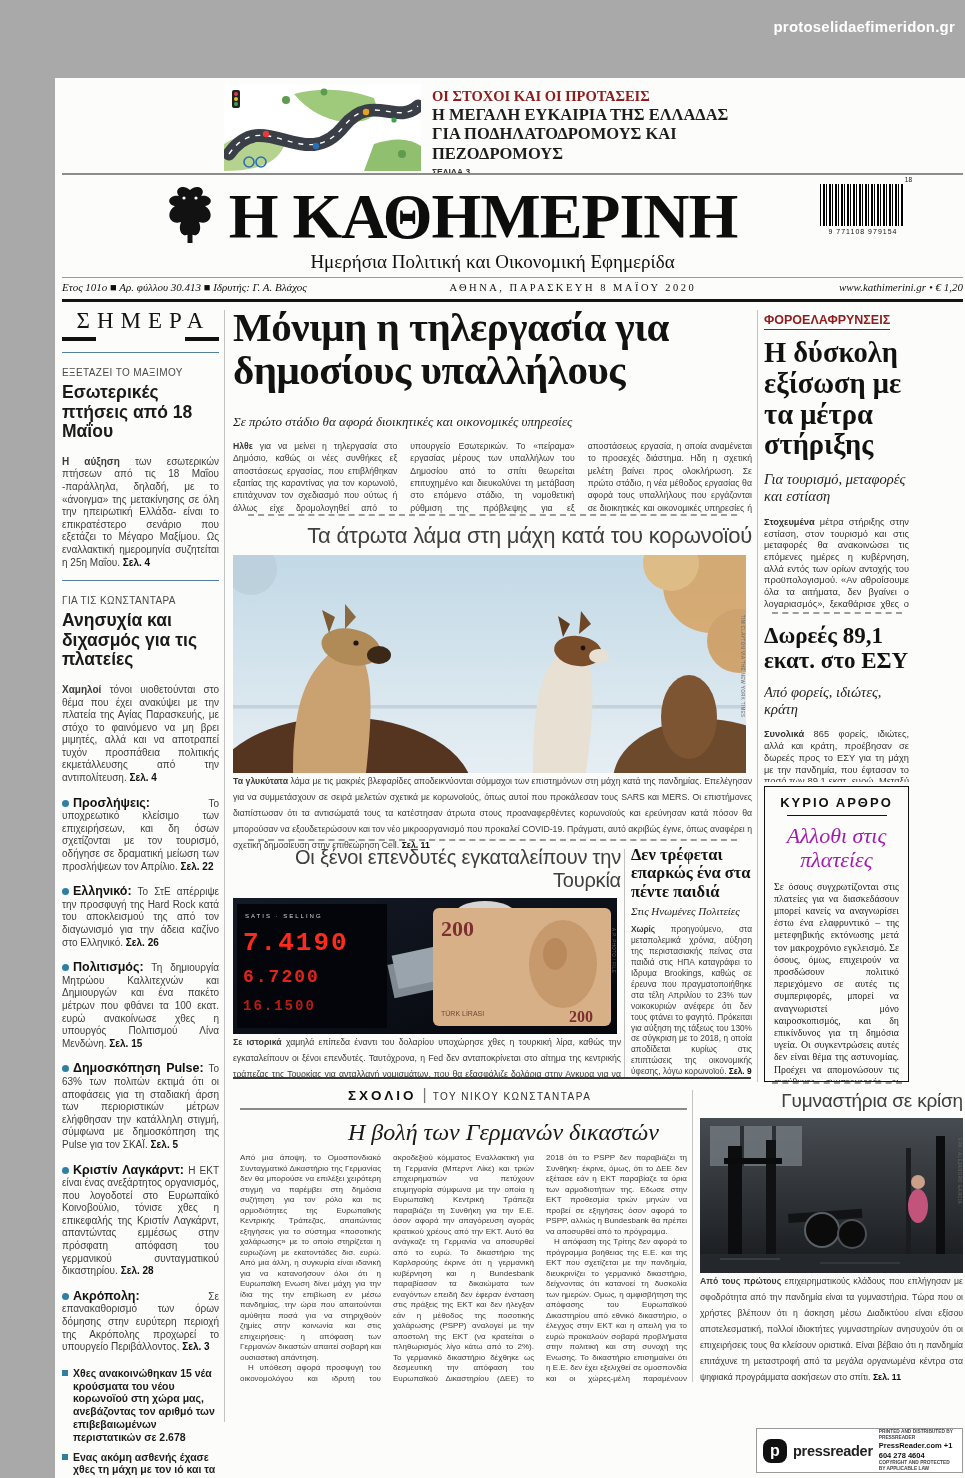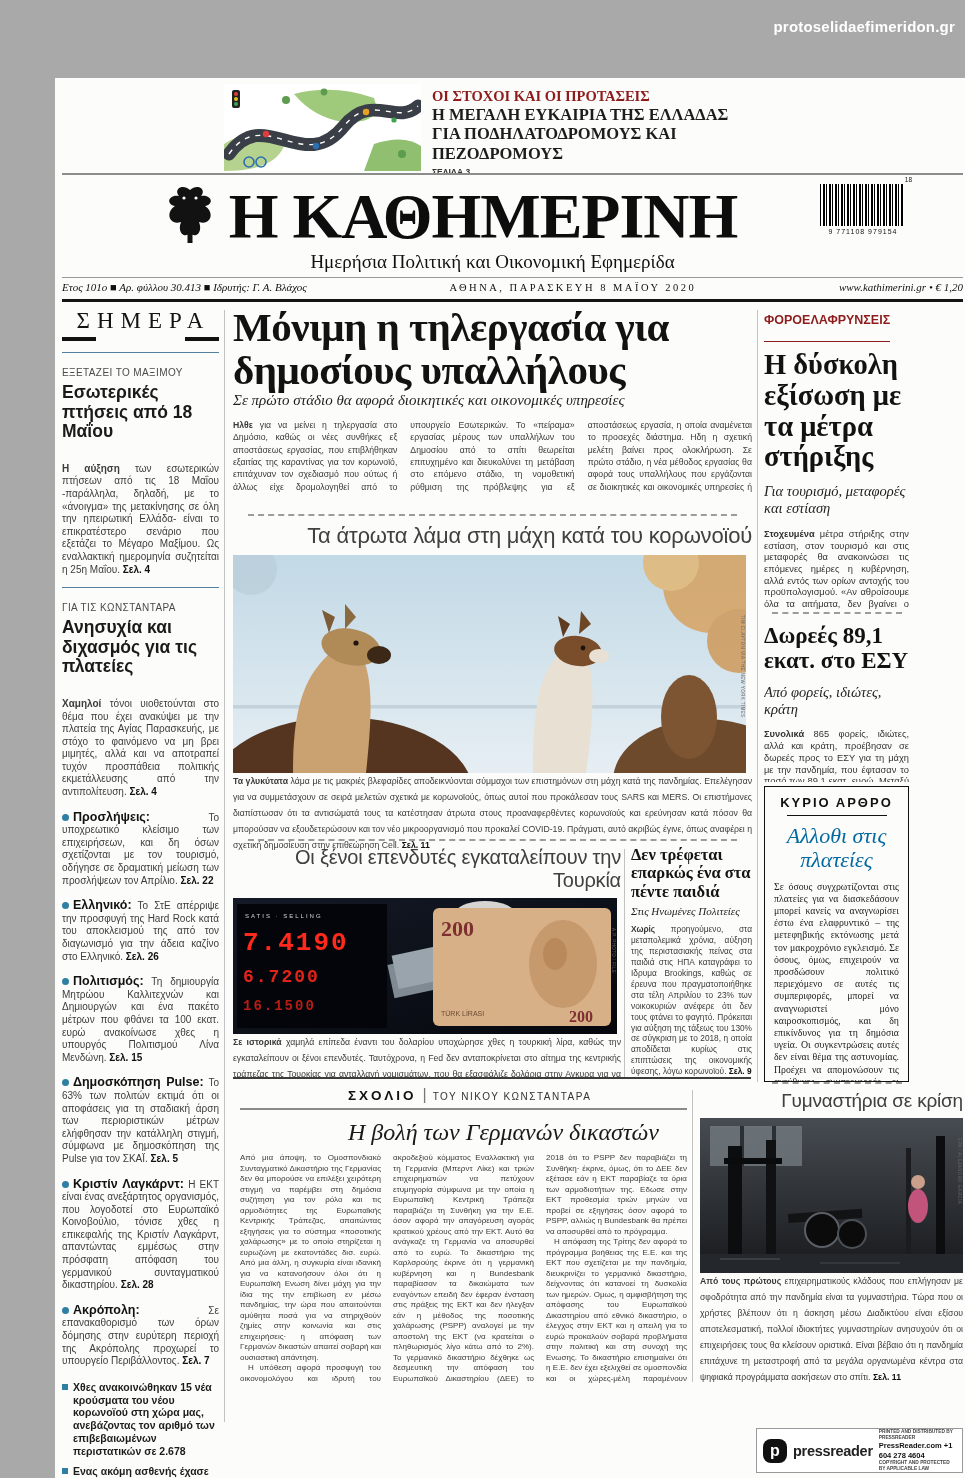--- a/index.html
+++ b/index.html
@@ -36,33 +36,33 @@
   #rule-double{left:62px;top:299px;width:901px;height:3px;background:#141414}
   
   .vrule{width:1px;background:#c2c2c2}
   
   #sidebar{left:62px;top:308px;width:157px}
   .sid-title{font-size:23px;letter-spacing:7px;text-align:center;color:#141414;padding-left:6px}
   .sid-bars{display:flex;justify-content:space-between;margin-top:3px}
   .sid-bars .bar{width:34px;height:4px;background:#111}
   .sid-kicker{border-top:1.5px solid #54809d;margin-top:11px;padding-top:14px;font-size:10px;letter-spacing:.4px;color:#4a4a4a}
   .sid-headline{font-size:17.5px;line-height:1.12;color:#1a1a1a;margin-top:5px;font-weight:bold}
-  .sid-body{font-size:10px;line-height:12.6px;color:#3c3c3c;margin-top:21px}
+  .sid-body{font-size:10px;line-height:12.6px;color:#3c3c3c;margin-top:14px}
   .sid-bullet{margin-top:12px;font-size:10px;line-height:12.6px;color:#3c3c3c}
   .dot{display:inline-block;width:7px;height:7px;border-radius:50%;background:#2f7fa3;margin-right:4px}
   .blabel{font-size:12.5px;color:#111}
   .sid-briefs{margin-top:13px}
   .brief{display:flex;gap:5px;margin-top:7px}
   .sq{flex:0 0 auto;width:6px;height:6px;background:#2f7fa3;margin-top:3px}
   .brief p{font-size:10.5px;line-height:12.8px;font-weight:bold;color:#1c1c1c}
   .brief-pg{display:block;text-align:right;font-weight:bold}
   
   #lead-story{left:233px;top:306px;width:519px;height:208px;overflow:hidden}
   #lead-story h1{font-family:"Liberation Serif",serif;font-size:41px;line-height:1.05;letter-spacing:-.5px;color:#121212;font-weight:bold}
-  .deck{font-family:"Liberation Serif",serif;font-style:italic;font-size:15px;color:#1e1e1e;margin-top:0}
+  .deck{font-family:"Liberation Serif",serif;font-style:italic;font-size:13px;color:#1e1e1e;margin-top:22px}
   .lead-body{margin-top:10px;column-count:3;column-gap:13px;font-size:8.7px;line-height:12.3px;color:#3a3a3a;height:84px;overflow:hidden}
   .dash{border-top:2px dashed #9c9c9c}
   #dash1{left:248px;top:514px;width:489px}
   
   #llama{left:233px;top:523px;width:519px;height:315px;overflow:visible}
   .feat-head{font-size:22px;color:#404040;text-align:right;letter-spacing:-.2px}
   .photo{position:relative;margin-top:6px;overflow:hidden;background:#ccc}
   .caption{font-size:8.7px;line-height:16px;color:#3a3a3a}
   .vcred{position:absolute;writing-mode:vertical-rl;font-size:4.5px;color:#666;letter-spacing:.4px}
   #dash2{left:248px;top:839px;width:489px}
@@ -84,31 +84,31 @@
   .sch-rule{border-top:2px solid #8a8a8a;margin-top:4px}
   .sch-title{font-family:"Liberation Serif",serif;font-style:italic;font-size:24px;color:#1a1a1a;margin:9px 0 7px 108px}
   .sch-body{column-count:3;column-gap:12px;font-size:8px;line-height:10.5px;color:#3a3a3a;height:240px;overflow:hidden}
   .sch-body p+p{text-indent:8px}
   #vrule-gym{left:692px;top:1090px;height:292px}
   
   #gym{left:700px;top:1090px;width:263px;height:296px;overflow:hidden}
   #gym .feat-head{font-size:19px}
   
   #tax{left:764px;top:310px;width:145px;height:300px;overflow:hidden}
-  .kicker-red{display:inline-block;color:#8e1c1c;font-weight:bold;font-size:12.5px;border-bottom:1.5px solid #8e1c1c;padding-bottom:14px}
+  .kicker-red{display:inline-block;color:#8e1c1c;font-weight:bold;font-size:12.5px;border-bottom:1.5px solid #8e1c1c;padding-bottom:2px}
   #tax h2{font-family:"Liberation Serif",serif;font-size:28.5px;line-height:1.08;color:#121212;margin-top:8px;font-weight:bold}
   .rc-deck{font-family:"Liberation Serif",serif;font-style:italic;font-size:14.5px;color:#1e1e1e;margin-top:10px;line-height:1.2}
   .rc-body{margin-top:11px;font-size:9.3px;line-height:11.7px;color:#333}
   #dash-rc1{left:772px;top:612px;width:130px}
   #donations{left:764px;top:624px;width:145px;height:158px;overflow:hidden}
   #donations h3{font-family:"Liberation Serif",serif;font-size:23px;line-height:1.08;color:#121212;font-weight:bold}
   #editorial{left:764px;top:786px;width:145px;height:296px;border:1.5px solid #111;padding:8px 9px;overflow:hidden}
   .ed-kicker{text-align:center;font-weight:bold;font-size:13px;letter-spacing:2px;color:#111}
   .ed-krule{width:80%;margin:5px auto 0;border-top:1.5px solid #111}
-  .ed-title{font-family:"Liberation Serif",serif;font-style:italic;font-size:22px;text-align:center;line-height:1.08;color:#0369a1;margin-top:8px}
+  .ed-title{font-family:"Liberation Serif",serif;font-style:italic;font-size:22px;text-align:center;line-height:1.08;color:#a21caf;margin-top:8px}
   .ed-body{font-family:"Liberation Serif",serif;font-size:9.8px;line-height:12.2px;color:#222;margin-top:9px;font-weight:500}
   #dash-rc2{left:772px;top:1082px;width:130px}
   
   #pressbar{left:756px;top:1428px;width:207px;height:45px;background:#fff;border:1px solid #9a9a9a;display:flex;align-items:center;gap:6px;padding:4px 6px}
   #pr-logo{flex:0 0 auto;width:24px;height:24px;background:#101010;border-radius:8px;color:#fff;font-weight:bold;font-size:16px;display:flex;align-items:center;justify-content:center}
   #pr-brand{font-weight:bold;font-size:14.5px;color:#222;letter-spacing:-.3px}
   #pr-right{margin-left:auto;text-align:left;line-height:1.25}
   #pr-right .t1,#pr-right .t3{font-size:4.8px;font-weight:bold;color:#444}
   #pr-right .t2{font-size:7.5px;font-weight:bold;color:#111}
 </style>
@@ -199,21 +199,21 @@
       <div class="sid-kicker">ΓΙΑ ΤΙΣ ΚΩΝΣΤΑΝΤΑΡΑ</div>
       <h3 class="sid-headline">Ανησυχία και διχασμός για τις πλατείες</h3>
       <p class="sid-body just"><b>Χαμηλοί</b> <span>τόνοι υιοθετούνται στο θέμα που έχει ανακύψει με την πλατεία της Αγίας Παρασκευής, με στόχο το φαινόμενο να μη βρει μιμητές, αλλά και να αποτραπεί τυχόν προσπάθεια πολιτικής εκμετάλλευσης από την αντιπολίτευση.</span> <b class="pg">Σελ. 4</b></p>
     </section>
 
     <p class="sid-bullet just"><span class="dot"></span><b class="blabel">Προσλήψεις:</b> <span>Το υποχρεωτικό κλείσιμο των επιχειρήσεων, και δη όσων σχετίζονται με τον τουρισμό, οδήγησε σε δραματική μείωση των προσλήψεων τον Απρίλιο.</span> <b class="pg">Σελ. 22</b></p>
     <p class="sid-bullet just"><span class="dot"></span><b class="blabel">Ελληνικό:</b> <span>Το ΣτΕ απέρριψε την προσφυγή της Hard Rock κατά του αποκλεισμού της από τον διαγωνισμό για την άδεια καζίνο στο Ελληνικό.</span> <b class="pg">Σελ. 26</b></p>
     <p class="sid-bullet just"><span class="dot"></span><b class="blabel">Πολιτισμός:</b> <span>Τη δημιουργία Μητρώου Καλλιτεχνών και Δημιουργών και ένα πακέτο μέτρων που φθάνει τα 100 εκατ. ευρώ ανακοίνωσε χθες η υπουργός Πολιτισμού Λίνα Μενδώνη.</span> <b class="pg">Σελ. 15</b></p>
     <p class="sid-bullet just"><span class="dot"></span><b class="blabel">Δημοσκόπηση Pulse:</b> <span>Το 63% των πολιτών εκτιμά ότι οι αποφάσεις για τη σταδιακή άρση των περιοριστικών μέτρων ελήφθησαν την κατάλληλη στιγμή, σύμφωνα με δημοσκόπηση της Pulse για τον ΣΚΑΪ.</span> <b class="pg">Σελ. 5</b></p>
     <p class="sid-bullet just"><span class="dot"></span><b class="blabel">Κριστίν Λαγκάρντ:</b> <span>Η ΕΚΤ είναι ένας ανεξάρτητος οργανισμός, που λογοδοτεί στο Ευρωπαϊκό Κοινοβούλιο, τόνισε χθες η επικεφαλής της Κριστίν Λαγκάρντ, απαντώντας εμμέσως στην πρόσφατη απόφαση του γερμανικού συνταγματικού δικαστηρίου.</span> <b class="pg">Σελ. 28</b></p>
-    <p class="sid-bullet just"><span class="dot"></span><b class="blabel">Ακρόπολη:</b> <span>Σε επανακαθορισμό των όρων δόμησης στην ευρύτερη περιοχή της Ακρόπολης προχωρεί το υπουργείο Περιβάλλοντος.</span> <b class="pg">Σελ. 7</b></p>
+    <p class="sid-bullet just"><span class="dot"></span><b class="blabel">Ακρόπολη:</b> <span>Σε επανακαθορισμό των όρων δόμησης στην ευρύτερη περιοχή της Ακρόπολης προχωρεί το υπουργείο Περιβάλλοντος.</span> <b class="pg">Σελ. 3</b></p>
 
     <div class="sid-briefs">
       <div class="brief">
           <span class="sq"></span>
           <p>Χθες ανακοινώθηκαν 15 νέα κρούσματα του νέου κορωνοϊού στη χώρα μας, ανεβάζοντας τον αριθμό των επιβεβαιωμένων περιστατικών σε 2.678</p>
         </div>
       <div class="brief">
           <span class="sq"></span>
           <p><span>Ενας ακόμη ασθενής έχασε χθες τη μάχη με τον ιό και τα θύματα της νόσου ανέρχονται πλέον σε 148</span><span class="brief-pg">Σελ. 6</span></p>
         </div>

